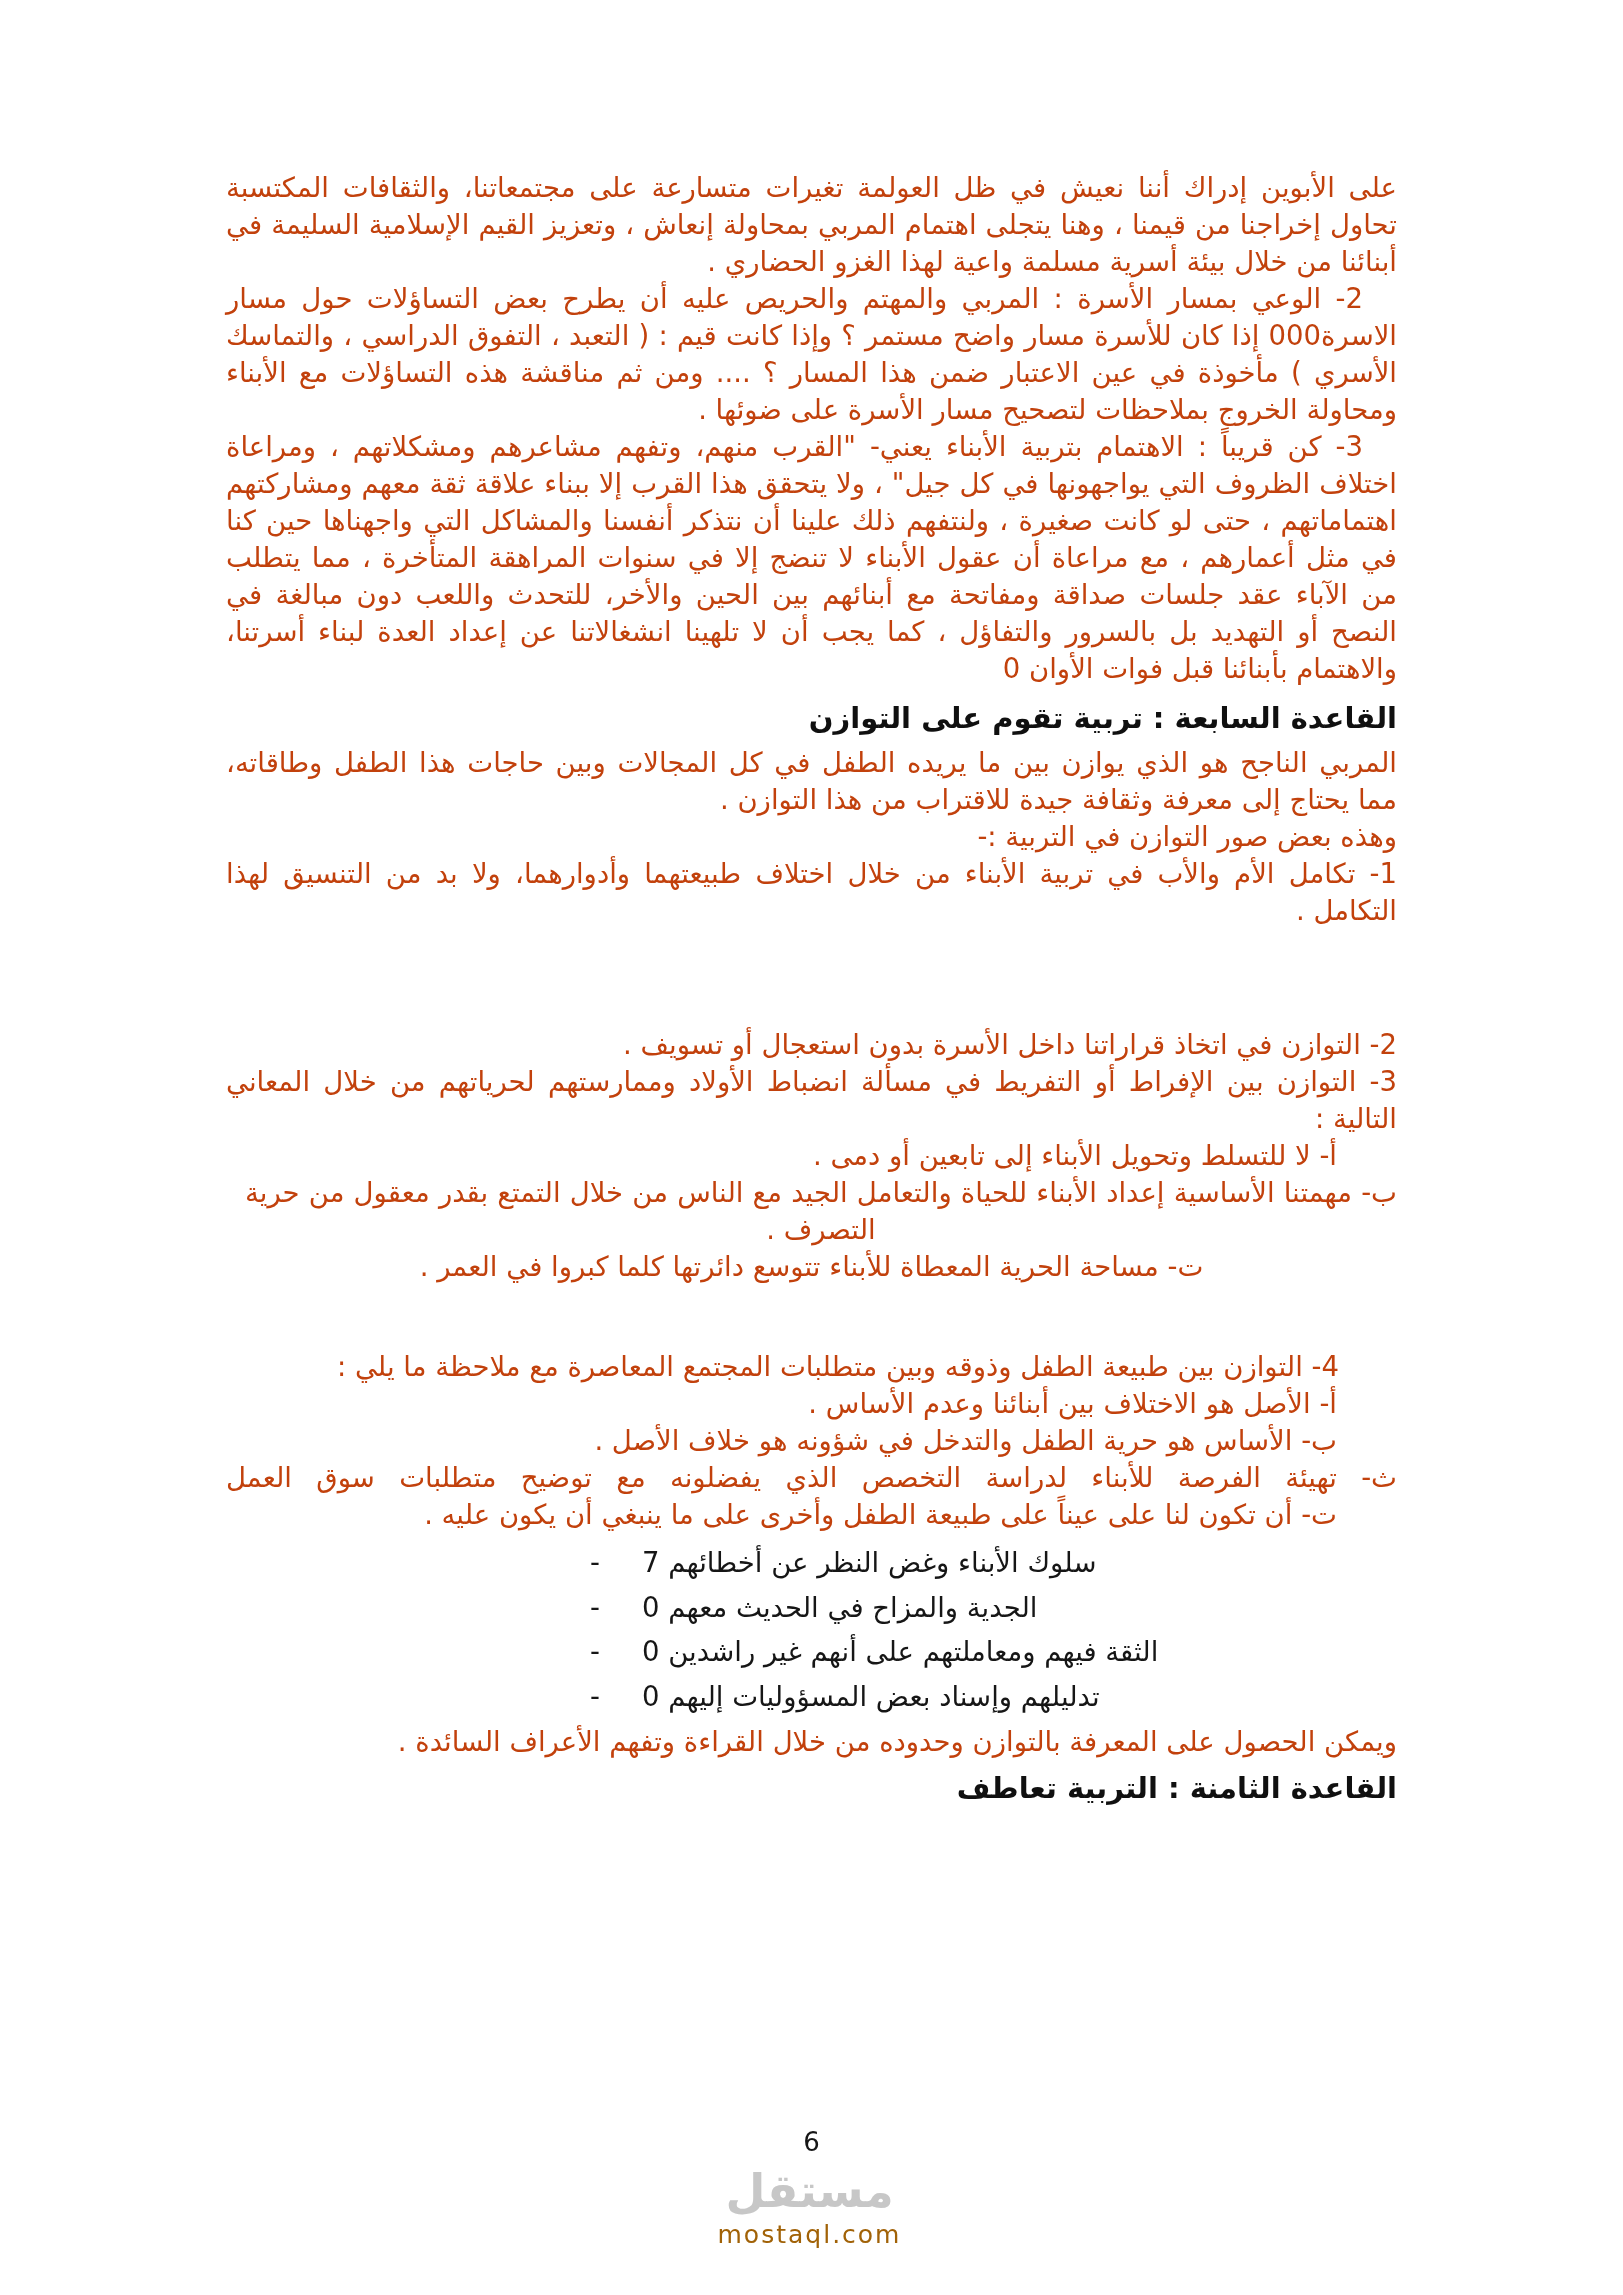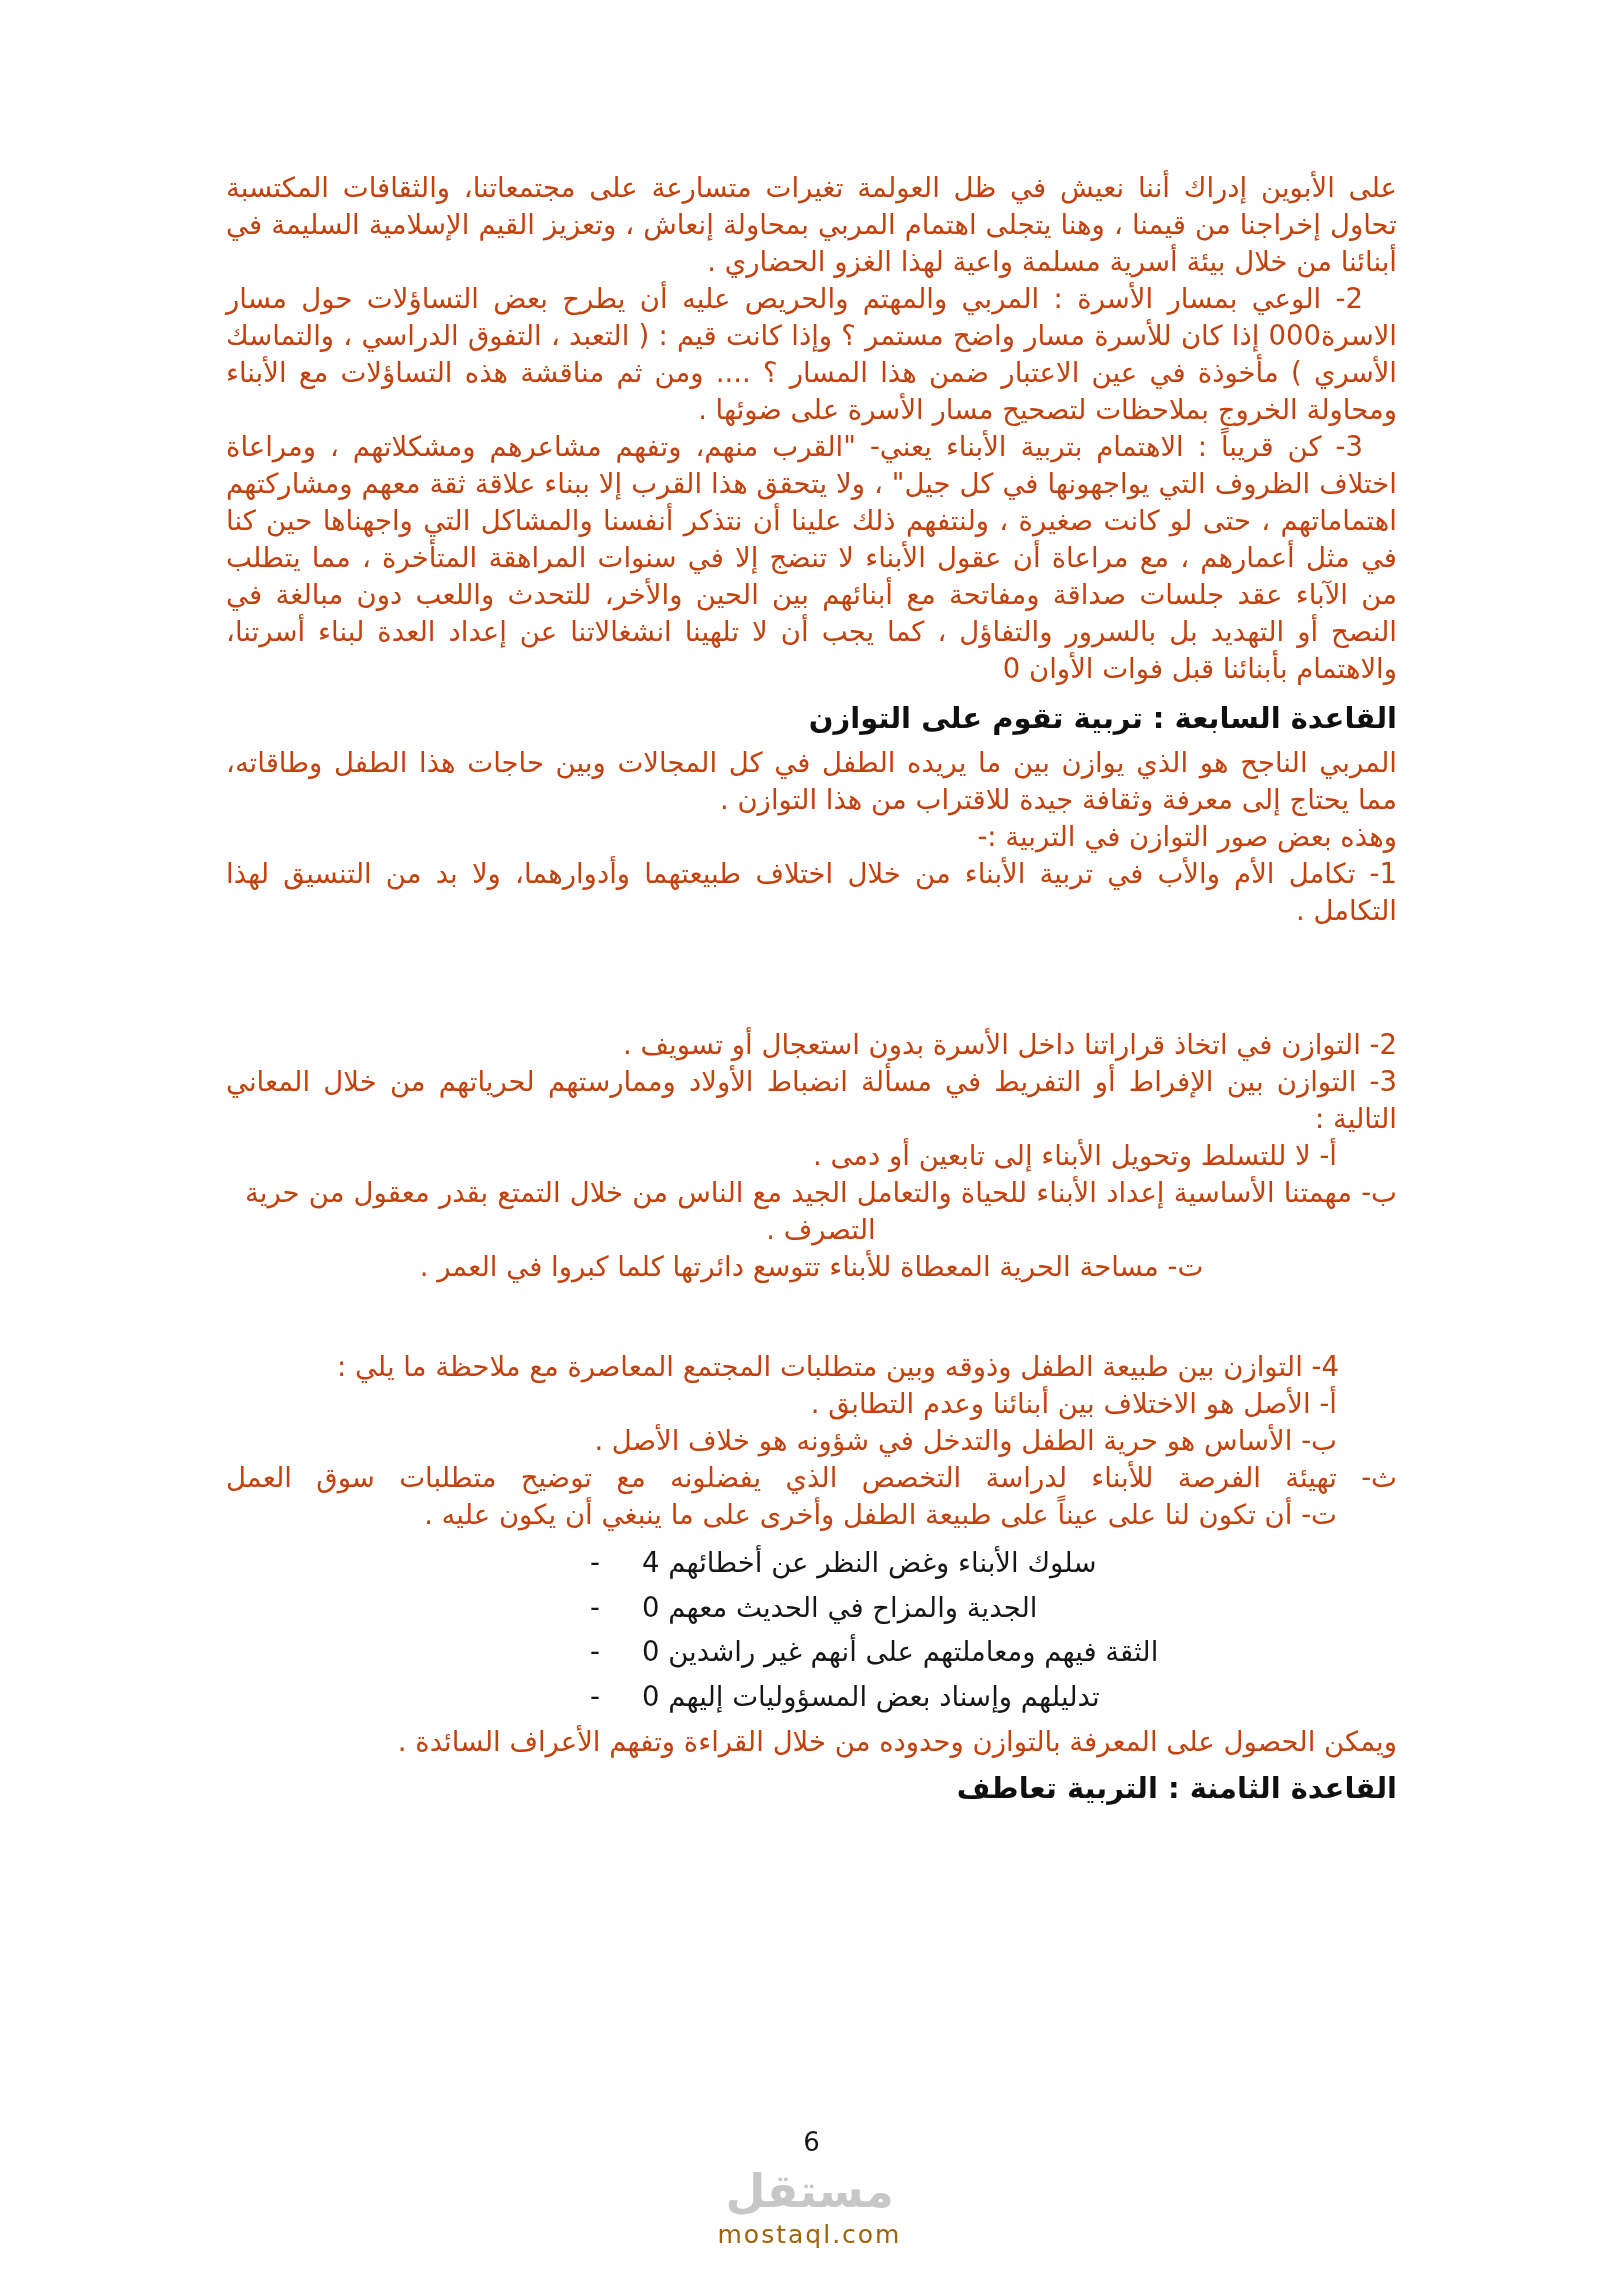--- a/index.html
+++ b/index.html
@@ -106,33 +106,33 @@
   <p class="para">3- التوازن بين الإفراط أو التفريط في مسألة انضباط الأولاد وممارستهم لحرياتهم من خلال المعاني التالية :</p>
 
   <p class="para sub">أ- لا للتسلط وتحويل الأبناء إلى تابعين أو دمى .</p>
 
   <p class="para center-last">ب- مهمتنا الأساسية إعداد الأبناء للحياة والتعامل الجيد مع الناس من خلال التمتع بقدر معقول من حرية التصرف .</p>
 
   <p class="para centered">ت- مساحة الحرية المعطاة للأبناء تتوسع دائرتها كلما كبروا في العمر .</p>
 
   <p class="para gap-lg indent-sm">4- التوازن بين طبيعة الطفل وذوقه وبين متطلبات المجتمع المعاصرة مع ملاحظة ما يلي :</p>
 
-  <p class="para sub">أ- الأصل هو الاختلاف بين أبنائنا وعدم التطابق .</p>
+  <p class="para sub">أ- الأصل هو الاختلاف بين أبنائنا وعدم الأساس .</p>
 
   <p class="para sub">ب- الأساس هو حرية الطفل والتدخل في شؤونه هو خلاف الأصل .</p>
 
   <p class="para stretch">ث- تهيئة الفرصة للأبناء لدراسة التخصص الذي يفضلونه مع توضيح متطلبات سوق العمل</p>
 
   <p class="para sub">ت- أن تكون لنا على عيناً على طبيعة الطفل وأخرى على ما ينبغي أن يكون عليه .</p>
 
 
   <div class="bullets">
     <div class="bullet">
       <span class="bullet-dash">-</span>
-      <span class="bullet-text" dir="rtl">سلوك الأبناء وغض النظر عن أخطائهم 4</span>
+      <span class="bullet-text" dir="rtl">سلوك الأبناء وغض النظر عن أخطائهم 7</span>
     </div>
     <div class="bullet">
       <span class="bullet-dash">-</span>
       <span class="bullet-text" dir="rtl">الجدية والمزاح في الحديث معهم 0</span>
     </div>
     <div class="bullet">
       <span class="bullet-dash">-</span>
       <span class="bullet-text" dir="rtl">الثقة فيهم ومعاملتهم على أنهم غير راشدين 0</span>
     </div>
     <div class="bullet">

